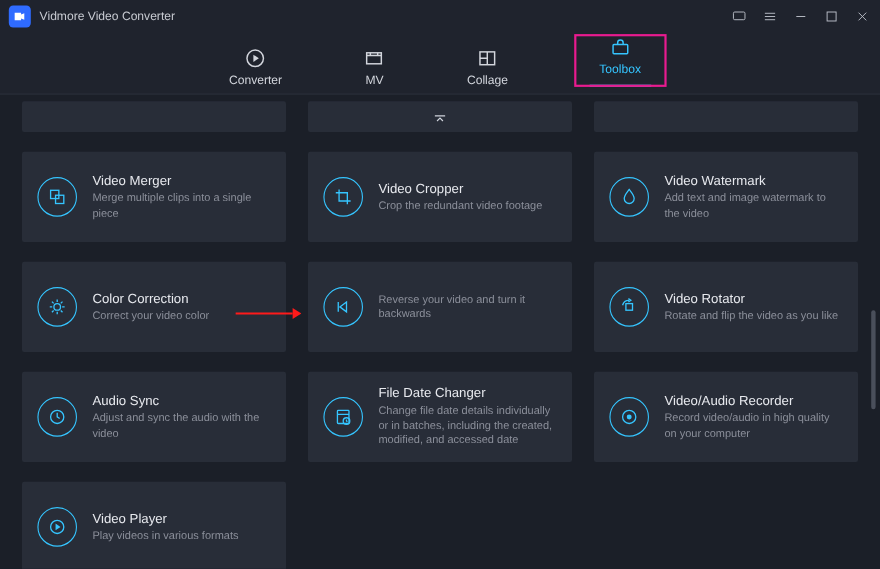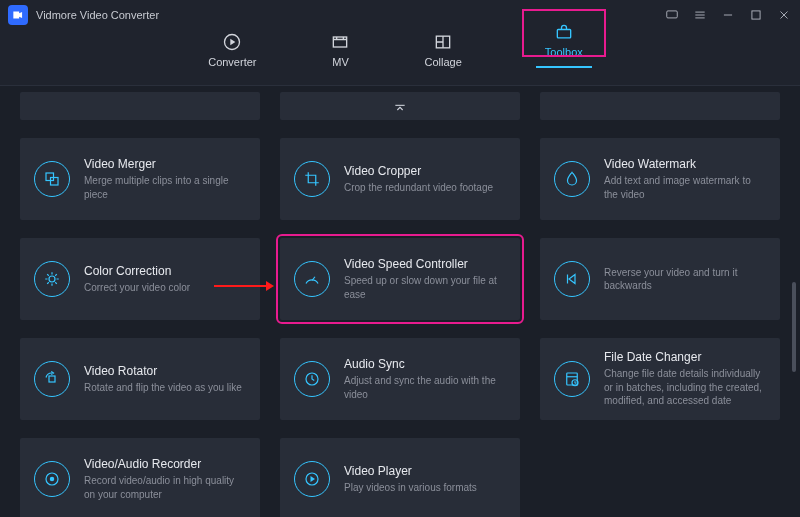--- a/index.html
+++ b/index.html
@@ -9,21 +9,21 @@
   .titlebar { height: 30px; display: flex; align-items: center; padding: 0 8px; background: #1f232d; }
   .logo { width: 20px; height: 20px; background: #2f6bff; border-radius: 4px; display: flex; align-items: center; justify-content: center; margin-right: 8px; }
   .logo svg { width: 14px; height: 14px; }
   .app-title { font-size: 11px; color: #c7cad1; }
   .titlebar-right { margin-left: auto; display: flex; align-items: center; gap: 12px; }
   .tbicon { width: 16px; height: 16px; display:flex; align-items:center; justify-content:center; color:#b8bcc6; cursor:pointer;}
   .tbicon svg { width: 14px; height: 14px; stroke: currentColor; fill:none; stroke-width:1.5; }
 
   
   .topnav { height: 56px; display: flex; align-items: flex-end; justify-content: center; gap: 62px; padding-bottom: 6px; background: #1f232d; border-bottom: 1px solid #2a2f3b; }
-  .tab { display:flex; flex-direction:column; align-items:center; gap:4px; font-size:11px; color:#d2d5dc; cursor:pointer; padding: 11px 6px; }
+  .tab { display:flex; flex-direction:column; align-items:center; gap:4px; font-size:11px; color:#d2d5dc; cursor:pointer; padding: 0 6px; }
   .tab svg { width:20px; height:20px; stroke: currentColor; fill:none; stroke-width:1.6; }
   .tab.active { color:#35c5ff; }
   .tab.active::after { content:""; display:block; width: 56px; height:2px; background:#35c5ff; margin-top:4px; }
   .tab-wrap { position:relative; }
   .tab-highlight { position:absolute; top:-2px; left:-8px; right:-8px; height:48px; border:2px solid #e81b8f; pointer-events:none; }
 
   
   .content { position: relative; height: calc(517px - 86px); padding: 0 20px 8px 20px; }
   .scroll-up { position:absolute; top:8px; left:50%; transform:translateX(-50%); color:#cfd3db; cursor:pointer;}
   .scroll-up svg { width:16px; height:16px; stroke:currentColor; fill:none; stroke-width:1.6;}
@@ -175,32 +175,20 @@
             <circle cx="12" cy="12" r="4"></circle>
             <path d="M12 3v3M12 18v3M3 12h3M18 12h3M5.6 5.6l2.1 2.1M16.3 16.3l2.1 2.1M5.6 18.4l2.1-2.1M16.3 7.7l2.1-2.1"></path>
           </svg>
         </div>
       <div class="ctext">
           <div class="ctitle">Color Correction</div>
           <div class="cdesc">Correct your video color</div>
         </div>
     </div>
 
-    <div class="card highlight">
-      <div class="cicon">
-          <svg viewBox="0 0 24 24">
-            <path d="M4 18a9 9 0 0 1 16 0"></path>
-            <path d="M12 14l4-5"></path>
-          </svg>
-        </div>
-      <div class="ctext">
-          <div class="ctitle">Video Speed Controller</div>
-          <div class="cdesc">Speed up or slow down your file at ease</div>
-        </div>
-    </div>
 
     <div class="card">
       <div class="cicon">
           <svg viewBox="0 0 24 24">
             <polygon points="16,6 8,12 16,18"></polygon>
             <line x1="6" y1="6" x2="6" y2="18"></line>
           </svg>
         </div>
       <div class="ctext">
           <div class="cdesc">Reverse your video and turn it backwards</div>

